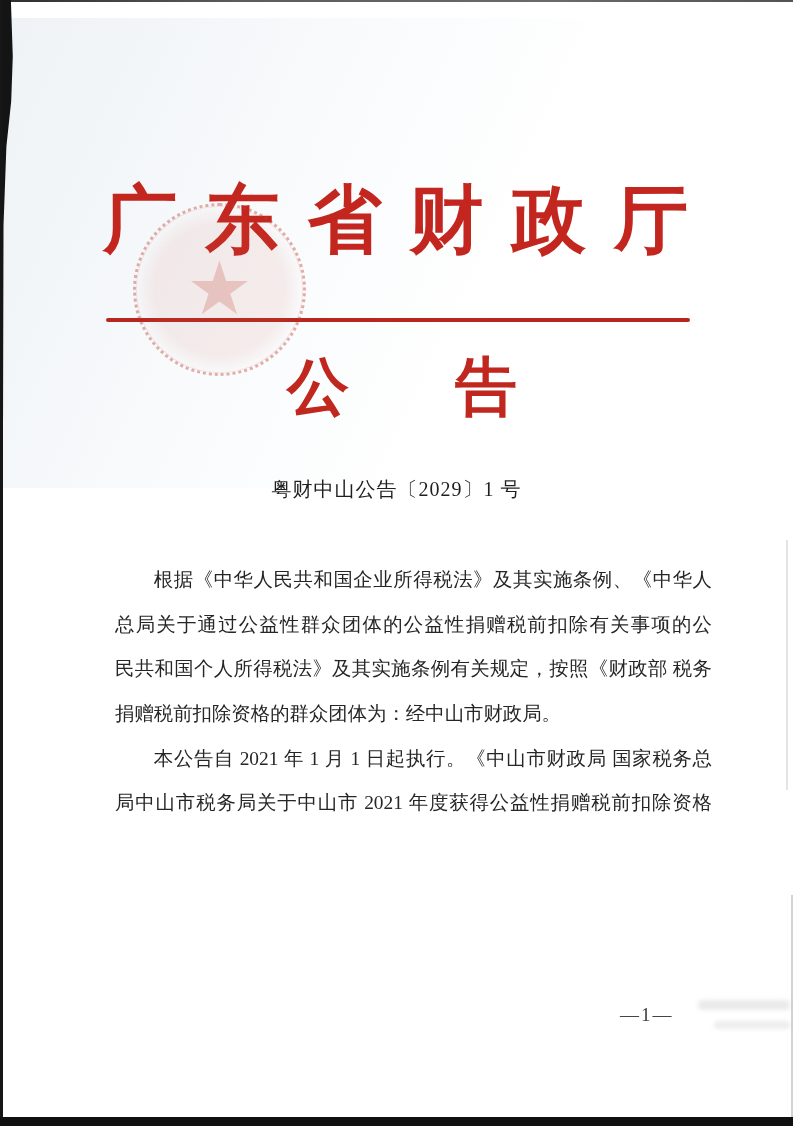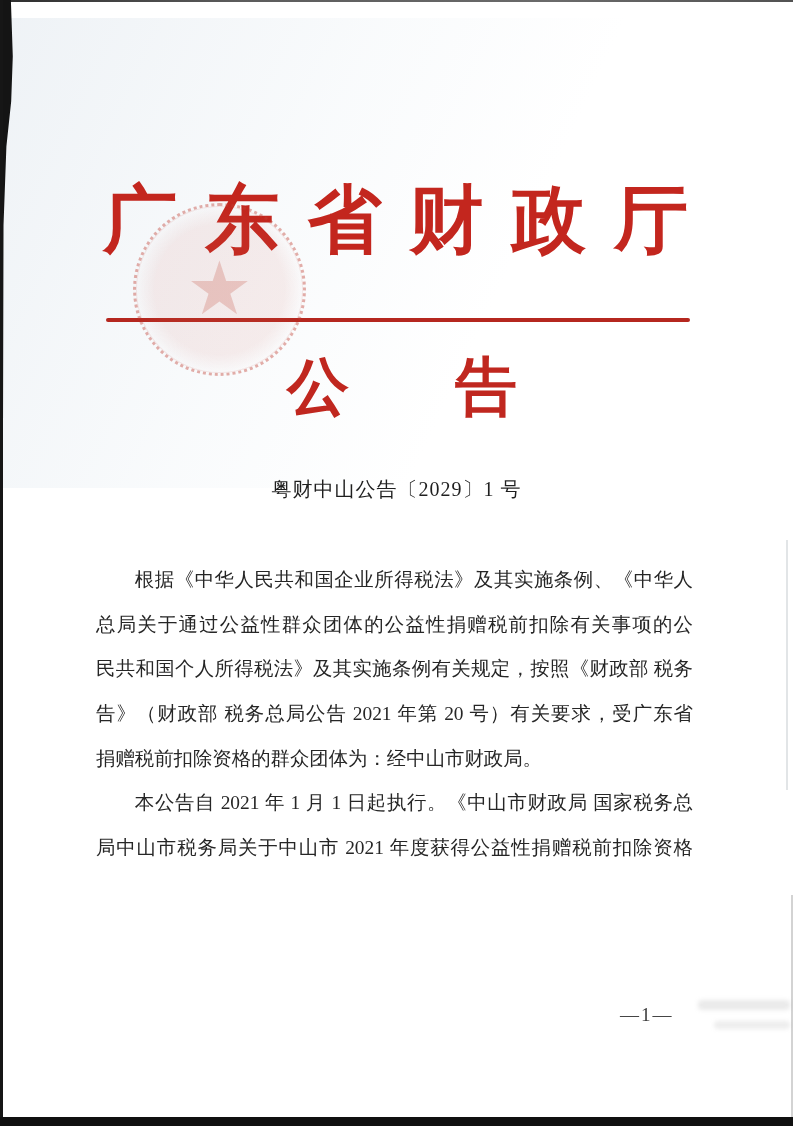--- a/index.html
+++ b/index.html
@@ -84,21 +84,21 @@
   }
   
   .doc-number{
     position:absolute;left:0;top:475px;width:100%;
     text-align:center;
     font-size:20px;line-height:28px;color:#1f1f1f;
     letter-spacing:1px;
   }
   
   .body-text{
-    position:absolute;left:96px;top:558px;width:597px;
+    position:absolute;left:115px;top:558px;width:597px;
     color:#262626;
     font-size:19.4px;
   }
   .bodyline{
     height:44.7px;line-height:44.7px;
     white-space:nowrap;
   }
   .bodyline.jst{
     white-space:normal;
     text-align:justify;
@@ -147,21 +147,20 @@
     <span>公</span>
     <span>告</span>
   </div>
 
   <div class="doc-number">粤财中山公告〔2029〕1 号</div>
 
   <div class="body-text">
     <div class="bodyline jst ind">根据《中华人民共和国企业所得税法》及其实施条例、《中华人</div>
     <div class="bodyline jst">总局关于通过公益性群众团体的公益性捐赠税前扣除有关事项的公</div>
     <div class="bodyline jst">民共和国个人所得税法》及其实施条例有关规定，按照《财政部 税务</div>
-    <div class="bodyline jst">告》（财政部 税务总局公告 2021 年第 20 号）有关要求，受广东省</div>
     <div class="bodyline lft">捐赠税前扣除资格的群众团体为：经中山市财政局。</div>
     <div class="bodyline jst ind">本公告自 2021 年 1 月 1 日起执行。《中山市财政局 国家税务总</div>
     <div class="bodyline jst">局中山市税务局关于中山市 2021 年度获得公益性捐赠税前扣除资格</div>
   </div>
 
   <div class="page-number">—1—</div>
 
 </div>
 
 </body></html>

